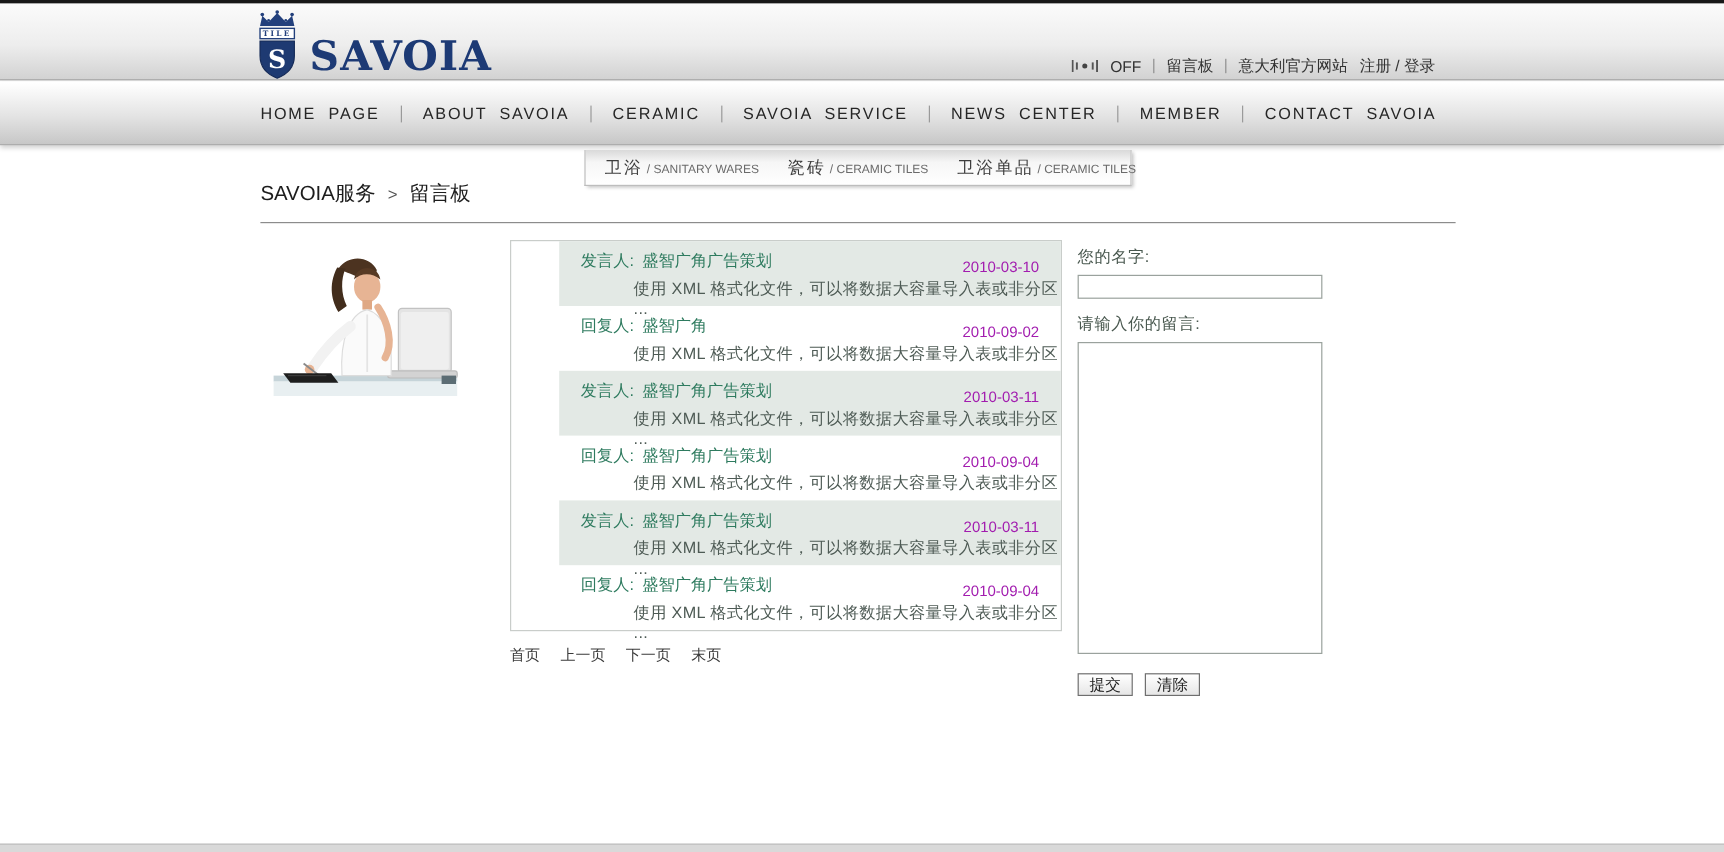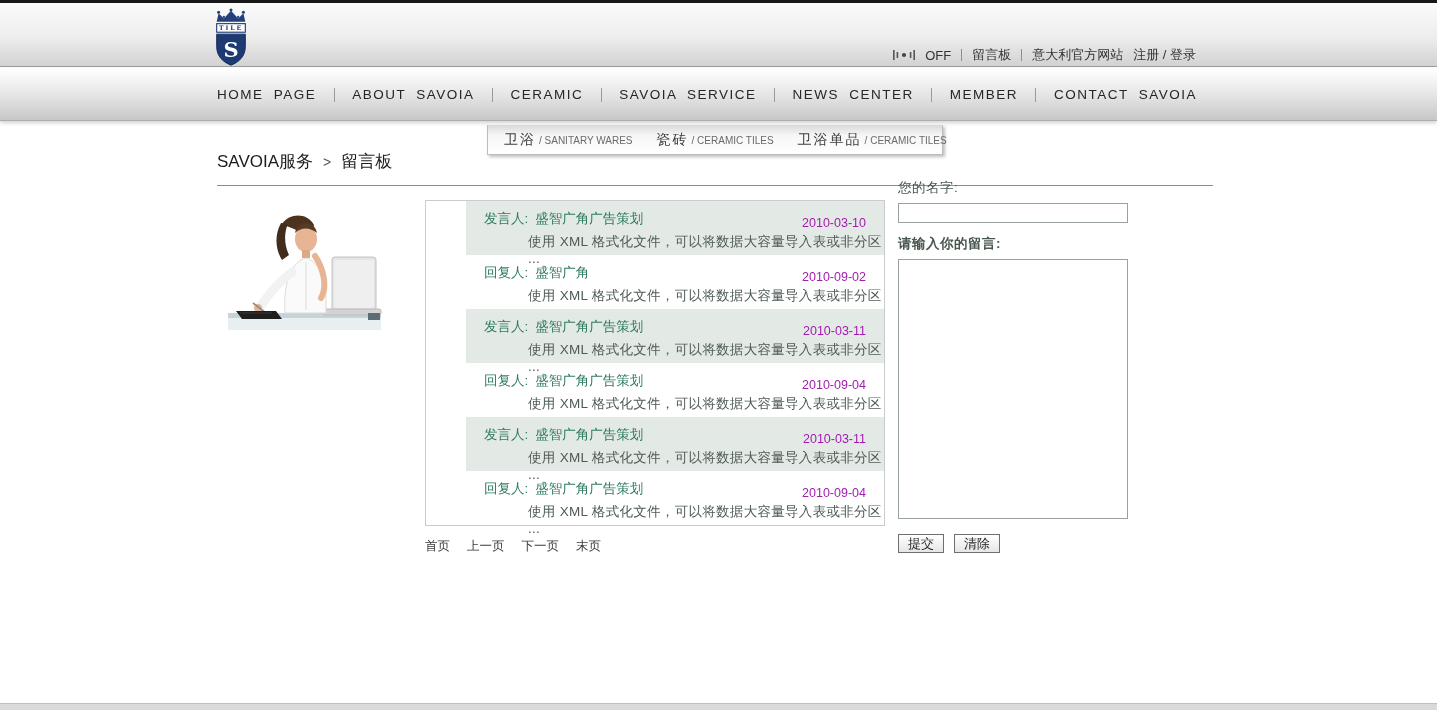--- a/index.html
+++ b/index.html
@@ -89,32 +89,32 @@
   .msg-row .content { margin: 5px 0 0 44px; font-size: 13.5px; color: #4e5b55; letter-spacing: 0.3px; }
 
   
   .pagination {
     position: absolute; left: 425px; top: 538px;
     display: flex; gap: 17px; font-size: 12.5px; color: #3a3a3a;
   }
   .pagination a { color: #3a3a3a; text-decoration: none; cursor: pointer; }
 
   
-  .gb-form { position: absolute; left: 898px; top: 179px; width: 230px; }
+  .gb-form { position: absolute; left: 898px; top: 205px; width: 204px; }
   .gb-form label { display: block; font-size: 13.5px; color: #49584f; margin-bottom: 6px; letter-spacing: 0.5px; }
   .gb-form input[type="text"] {
     width: 100%; height: 20px; border: 1px solid #9aa29d; background: #fff;
     font-size: 13px; padding: 0 4px; outline: none;
   }
   .gb-form textarea {
     width: 100%; height: 260px; border: 1px solid #9aa29d; background: #fff;
     resize: none; outline: none; font-size: 13px; padding: 3px 4px;
     font-family: "Liberation Sans", sans-serif;
   }
-  .gb-label2 { margin-top: 12px; font-weight: bold; }
+  .gb-label2 { margin-top: 12px; }
   .gb-buttons { margin-top: 11px; display: flex; gap: 10px; }
   .gb-buttons button {
     min-width: 46px; height: 19px; font-size: 13px; color: #222;
     border: 1px solid #6f6f6f; background: linear-gradient(#ffffff, #e6e6e6);
     cursor: pointer; padding: 0 8px; line-height: 15px;
   }
 
   
   .bottom-strip {
     position: absolute; left: 0; bottom: 0; width: 100%; height: 7px;
@@ -135,20 +135,21 @@
         <circle cx="9" cy="4" r="1.6" fill="#23407c"></circle>
         <circle cx="22" cy="1.8" r="1.6" fill="#23407c"></circle>
         <circle cx="35" cy="4" r="1.6" fill="#23407c"></circle>
         <circle cx="14.5" cy="9" r="1.2" fill="#23407c"></circle>
         <circle cx="29.5" cy="9" r="1.2" fill="#23407c"></circle>
         <rect x="7" y="16" width="30" height="9" fill="#ffffff" stroke="#23407c" stroke-width="1.2"></rect>
         <text x="22" y="23" font-size="6.5" text-anchor="middle" fill="#23407c" letter-spacing="2" font-family="DejaVu Serif, serif" font-weight="bold">TILE</text>
         <path d="M7 27 L37 27 L37 40 C37 50.5 30 56.5 22 59.5 C14 56.5 7 50.5 7 40 Z" fill="#1e3a72" stroke="#152a57" stroke-width="1"></path>
         <text x="22" y="51" font-size="22" text-anchor="middle" fill="#ffffff" font-family="DejaVu Serif, serif" font-weight="bold">S</text>
       </svg>
+      <span class="wordmark">SAVOIA</span>
     </div>
 
     <div class="utility">
       <span class="sound-icon">
         <svg width="22" height="12" viewBox="0 0 22 12">
           <rect x="0" y="1" width="1.6" height="10" fill="#555"></rect>
           <rect x="3.6" y="3" width="1.6" height="6" fill="#555"></rect>
           <circle cx="11" cy="6" r="2.1" fill="#444"></circle>
           <rect x="16.8" y="3" width="1.6" height="6" fill="#555"></rect>
           <rect x="20.4" y="1" width="1.6" height="10" fill="#555"></rect>

